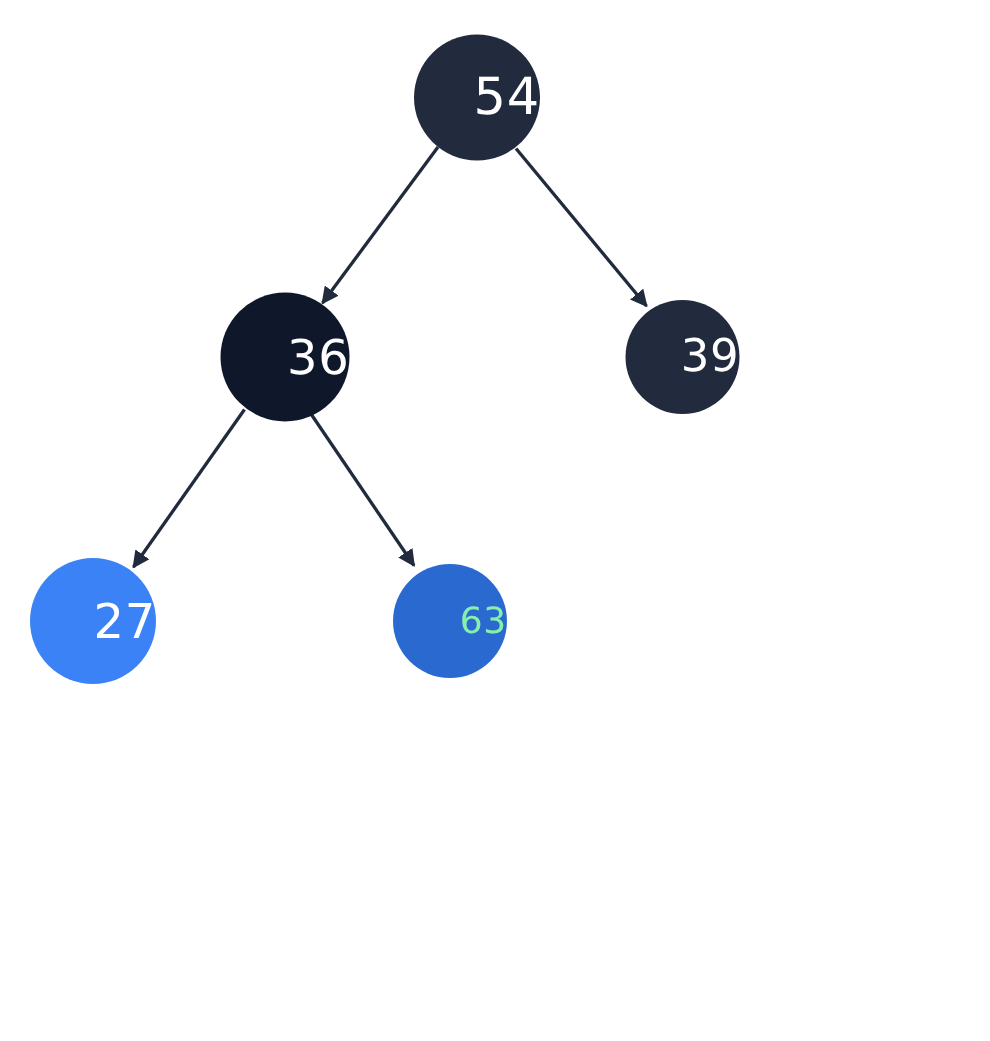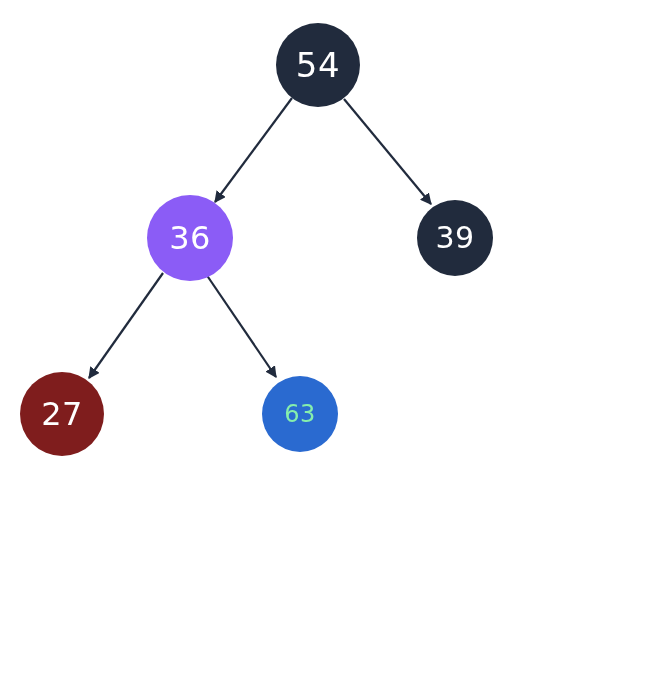--- a/index.html
+++ b/index.html
@@ -40,21 +40,21 @@
     width: 660px;
     height: 500px;
     overflow: visible;
   }
 
   .tree-node {
     position: absolute;
     border-radius: 50%;
     display: flex;
     align-items: center;
-    justify-content: center;
+    justify-content: flex-end;
     box-sizing: border-box;
     z-index: 2;
   }
   .tree-node .node-label {
     color: #ffffff;
     font-weight: 400;
     line-height: 1;
     letter-spacing: 0.5px;
     user-select: none;
   }
@@ -88,27 +88,27 @@
           <line x1="344" y1="99" x2="431" y2="204" stroke="#212b3d" stroke-width="2.2" marker-end="url(#arrowhead)"></line>
           <line x1="163" y1="273" x2="89" y2="378" stroke="#212b3d" stroke-width="2.2" marker-end="url(#arrowhead)"></line>
           <line x1="206" y1="274" x2="276" y2="377" stroke="#212b3d" stroke-width="2.2" marker-end="url(#arrowhead)"></line>
         </g>
     </svg>
 
     <div id="node-group">
         <div class="tree-node" style="left: 276px; top: 23px; width: 84px; height: 84px; background: rgb(33, 43, 61);">
           <span class="node-label" style="font-size: 34px; color: rgb(255, 255, 255);">54</span>
         </div>
-        <div class="tree-node" style="left: 147px; top: 195px; width: 86px; height: 86px; background: #8b5cf6;">
+        <div class="tree-node" style="left: 147px; top: 195px; width: 86px; height: 86px; background: #0f172a;">
           <span class="node-label" style="font-size: 32px; color: rgb(255, 255, 255);">36</span>
         </div>
         <div class="tree-node" style="left: 417px; top: 200px; width: 76px; height: 76px; background: rgb(33, 43, 61);">
           <span class="node-label" style="font-size: 30px; color: rgb(255, 255, 255);">39</span>
         </div>
-        <div class="tree-node" style="left: 20px; top: 372px; width: 84px; height: 84px; background: #7f1d1d;">
+        <div class="tree-node" style="left: 20px; top: 372px; width: 84px; height: 84px; background: #3b82f6;">
           <span class="node-label" style="font-size: 32px; color: rgb(255, 255, 255);">27</span>
         </div>
         <div class="tree-node" style="left: 262px; top: 376px; width: 76px; height: 76px; background: rgb(42, 106, 208);">
           <span class="node-label" style="font-size: 24px; color: #86efac;">63</span>
         </div>
       </div>
   </div>
 
   <div id="array-area">
     

